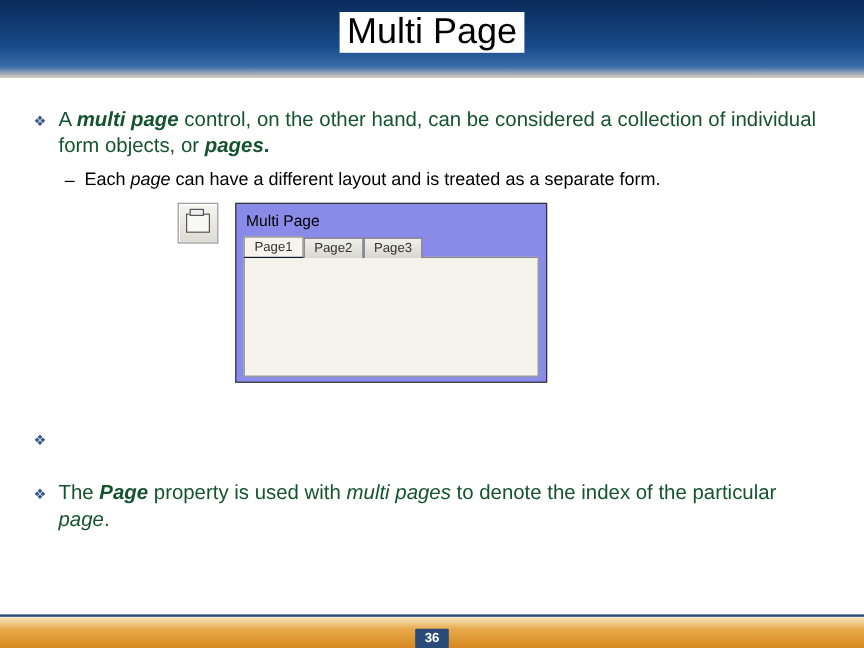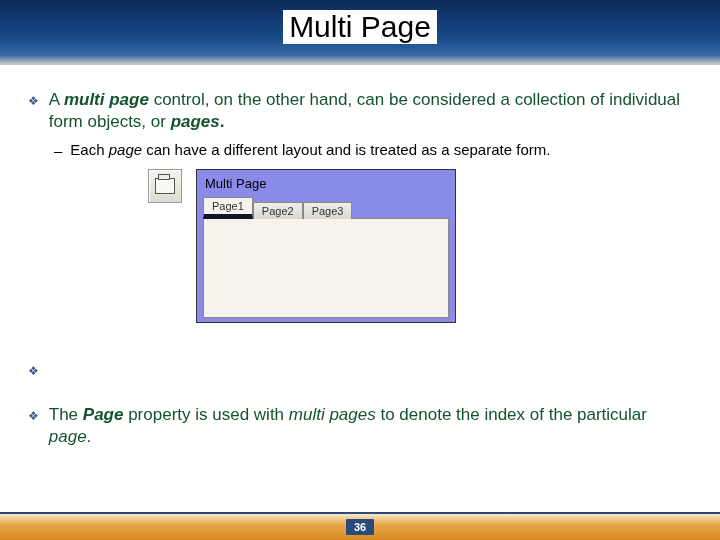--- a/index.html
+++ b/index.html
@@ -15,24 +15,24 @@
   .sub-text { font-size: 15px; color: #000; }
   .figure-row { display: flex; align-items: flex-start; gap: 14px; margin: 10px 0 18px 120px; }
   .toolbox-btn { width: 34px; height: 34px; background: linear-gradient(to bottom, #f5f5f0, #dcdcd4); border: 1px solid #999; display: flex; align-items: center; justify-content: center; box-shadow: inset 1px 1px 0 #fff; }
   .toolbox-inner { width: 20px; height: 16px; border: 1px solid #555; background: #f8f8f4; position: relative; }
   .toolbox-inner::before { content: ""; position: absolute; top: -5px; left: 2px; width: 10px; height: 4px; border: 1px solid #555; background: #eee; }
   .multipage-panel { width: 260px; background: #8a8ae8; border: 1px solid #333; padding: 2px 2px 4px 2px; }
   .panel-label { font-size: 13px; color: #000; font-family: "Segoe UI", Tahoma, sans-serif; padding: 4px 6px; }
   .tabstrip { background: #8a8ae8; padding: 0 4px; margin-top: 2px; }
   .tabs { display: flex; gap: 0; align-items: flex-end; }
   .tab { font-size: 11px; font-family: Tahoma, sans-serif; padding: 2px 8px; border: 1px solid #888; border-bottom: none; background: linear-gradient(to bottom, #f0f0ea, #d8d8d0); color: #333; }
-  .tab.active { background: #f5f3ec; border-bottom: 5px solid #0f172a; position: relative; z-index: 2; }
+  .tab.active { background: #f5f3ec; border-bottom: 1px solid #0f172a; position: relative; z-index: 2; }
   .tabbody { height: 100px; background: #f5f3ec; border: 1px solid #888; margin-top: -1px; }
   .gap { height: 18px; }
-  .footer { position: absolute; bottom: 0; left: 0; right: 0; height: 28px; background: linear-gradient(to bottom, #f5e9c8 0%, #e8a94a 40%, #d88820 100%); border-top: 2px solid #2a4a7a; display: flex; align-items: center; justify-content: center; }
+  .footer { position: absolute; bottom: 0; left: 0; right: 0; height: 28px; background: linear-gradient(to bottom, #f5e9c8 0%, #e8a94a 40%, #d88820 100%); border-top: 2px solid #2a4a7a; display: flex; align-items: flex-end; justify-content: center; }
   .pagenum { background: #2a4a7a; color: #fff; font-size: 11px; font-weight: bold; padding: 2px 8px; border-radius: 1px; }
   .bi { font-style: italic; font-weight: bold; }
   .i { font-style: italic; }
   .b { font-weight: bold; }
 </style>
 </head>
 <body>
 
 <div class="header">
   <div class="title">Multi Page</div>

